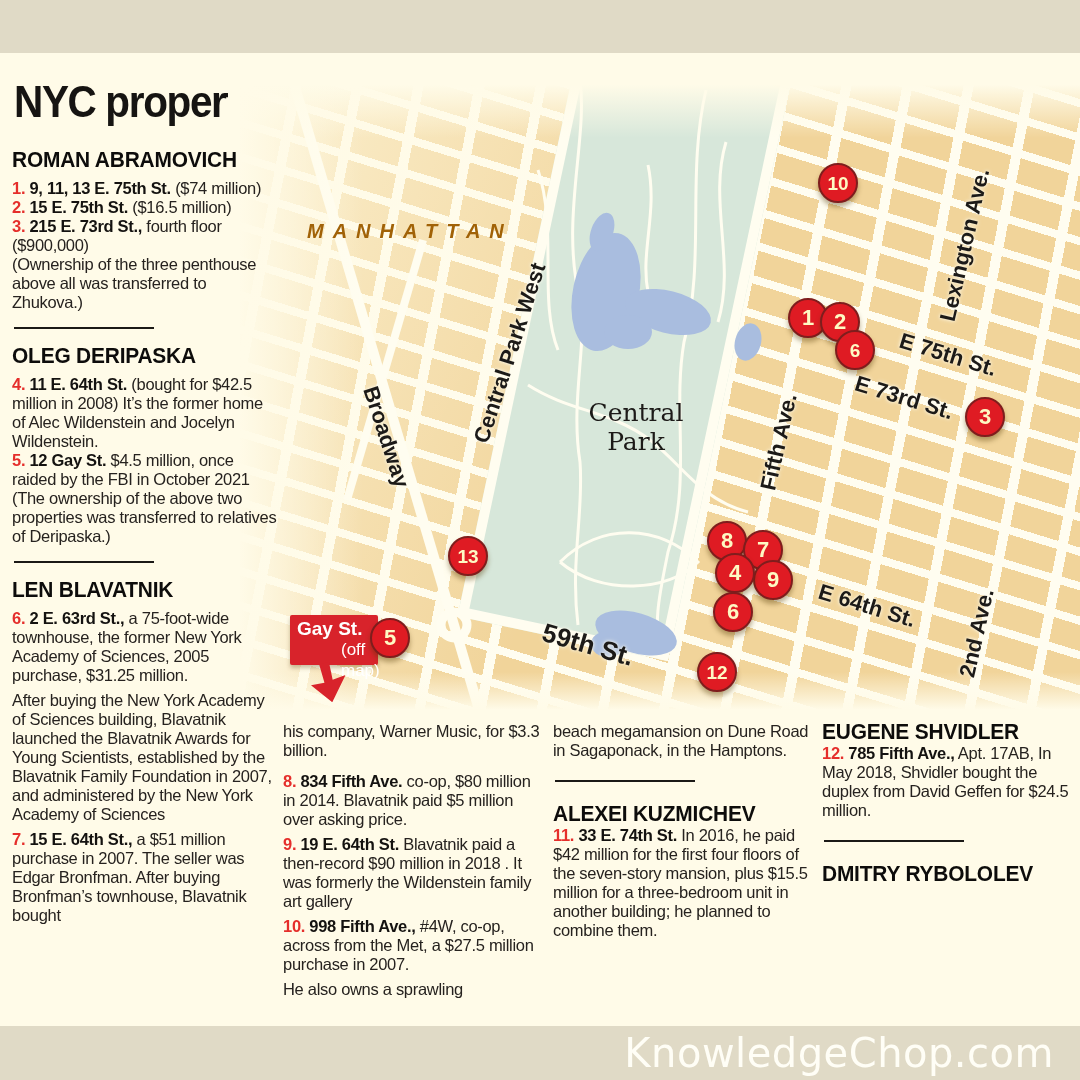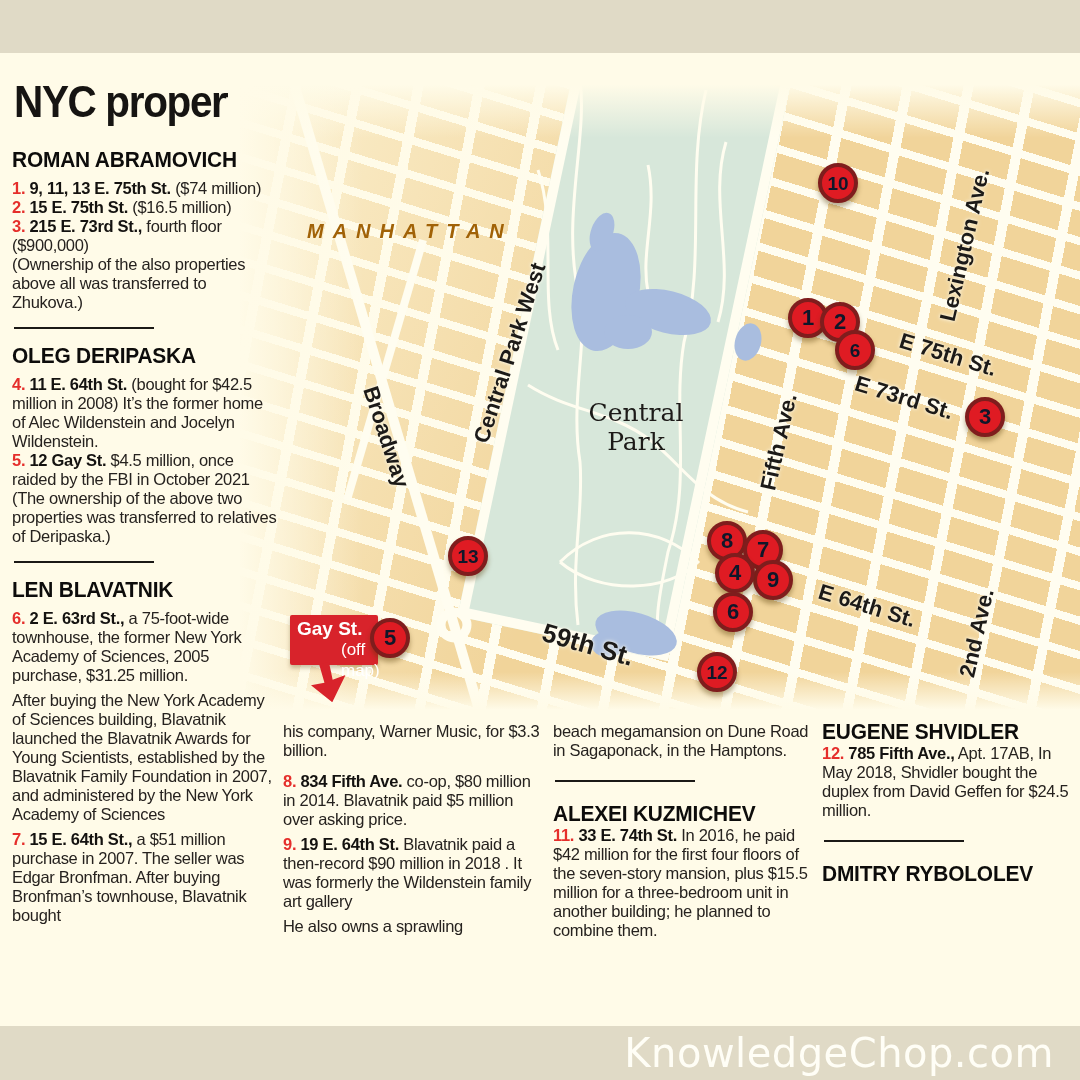--- a/index.html
+++ b/index.html
@@ -33,21 +33,21 @@
       background:linear-gradient(0deg,#fffbe8 18%, rgba(255,251,232,0));}
 
   .street-label{position:absolute;font-weight:bold;font-size:22px;color:#1c1a18;white-space:nowrap;
       text-shadow:0 0 3px rgba(255,253,240,.9),0 0 5px rgba(255,253,240,.7);}
   .region-label{position:absolute;font-weight:bold;font-size:20px;color:#a16207;
       letter-spacing:9px;white-space:nowrap;font-style:italic;}
   .park-label{position:absolute;font-family:"DejaVu Serif",serif;font-size:25px;color:#1c1a18;
       text-align:center;line-height:29px;}
 
   .marker{position:absolute;width:40px;height:40px;border-radius:50%;background:#df1b23;
-      border:4px solid #7f1d1d;box-sizing:border-box;color:#0f172a;font-weight:bold;font-size:22px;
+      border:2px solid #7f1d1d;box-sizing:border-box;color:#fef9c3;font-weight:bold;font-size:22px;
       display:flex;align-items:center;justify-content:center;
       box-shadow:0 4px 5px rgba(80,55,0,.4);line-height:1;text-align:center;}
   .marker.two{font-size:19px;}
 
   .callout{position:absolute;left:290px;top:615px;width:88px;height:50px;background:#d8232b;
       color:#fff;border-radius:2px;padding:3px 0 0 7px;box-sizing:border-box;line-height:21px;
       box-shadow:0 3px 4px rgba(80,55,0,.3);}
   .callout .l1{font-weight:bold;font-size:19px;}
   .callout .l2{font-size:17px;margin-left:44px;}
   .callout-arrow{position:absolute;left:306px;top:663px;width:36px;height:40px;background:#d8232b;
@@ -146,37 +146,38 @@
       <div class="marker" style="left: 713px; top: 592px;">6</div>
       <div class="marker two" style="left: 697px; top: 652px;">12</div>
       <div class="marker" style="left: 370px; top: 618px;">5</div>
     </div>
 
   <div class="col" style="left:12px;top:150px;width:268px;">
     <div class="h">ROMAN ABRAMOVICH</div>
     <p><span class="num">1.</span> <span class="addr">9, 11, 13 E. 75th St.</span><span> ($74 million)</span></p>
     <p><span class="num">2.</span> <span class="addr">15 E. 75th St.</span><span> ($16.5 million)</span></p>
     <p><span class="num">3.</span> <span class="addr">215 E. 73rd St.,</span><span> fourth floor ($900,000)</span></p>
-    <p>(Ownership of the also properties above all was transferred to Zhukova.)</p>
+    <p>(Ownership of the three penthouse above all was transferred to Zhukova.)</p>
     <div class="divider"></div>
     <div class="h">OLEG DERIPASKA</div>
     <p><span class="num">4.</span> <span class="addr">11 E. 64th St.</span><span> (bought for $42.5 million in 2008) It’s the former home of Alec Wildenstein and Jocelyn Wildenstein.</span></p>
     <p><span class="num">5.</span> <span class="addr">12 Gay St.</span><span> $4.5 million, once raided by the FBI in October 2021</span></p>
     <p>(The ownership of the above two properties was transferred to relatives of Deripaska.)</p>
     <div class="divider"></div>
     <div class="h">LEN BLAVATNIK</div>
     <p><span class="num">6.</span> <span class="addr">2 E. 63rd St.,</span><span> a 75-foot-wide townhouse, the former New York Academy of Sciences, 2005 purchase, $31.25 million.</span></p>
     <p class="mts">After buying the New York Academy of Sciences building, Blavatnik launched the Blavatnik Awards for Young Scientists, established by the Blavatnik Family Foundation in 2007, and administered by the New York Academy of Sciences</p>
     <p class="mts"><span class="num">7.</span> <span class="addr">15 E. 64th St.,</span><span> a $51 million purchase in 2007. The seller was Edgar Bronfman. After buying Bronfman’s townhouse, Blavatnik bought</span></p>
   </div>
 
   <div class="col" style="left:283px;top:722px;width:262px;">
     <p>his company, Warner Music, for $3.3 billion.</p>
     <p class="mt"><span class="num">8.</span> <span class="addr">834 Fifth Ave.</span><span> co-op, $80 million in 2014. Blavatnik paid $5 million over asking price.</span></p>
     <p class="mts"><span class="num">9.</span> <span class="addr">19 E. 64th St.</span><span> Blavatnik paid a then-record $90 million in 2018 . It was formerly the Wildenstein family art gallery</span></p>
+    <p class="mts"><span class="num">10.</span> <span class="addr">998 Fifth Ave.,</span><span> #4W, co-op, across from the Met, a $27.5 million purchase in 2007.</span></p>
     <p class="mts">He also owns a sprawling</p>
   </div>
 
   <div class="col" style="left:553px;top:722px;width:262px;">
     <p>beach megamansion on Dune Road in Sagaponack, in the Hamptons.</p>
     <div class="divider" style="margin:20px 0 22px 2px;"></div>
     <div class="h tight">ALEXEI KUZMICHEV</div>
     <p><span class="num">11.</span> <span class="addr">33 E. 74th St.</span><span> In 2016, he paid $42 million for the first four floors of the seven-story mansion, plus $15.5 million for a three-bedroom unit in another building; he planned to combine them.</span></p>
   </div>
 

